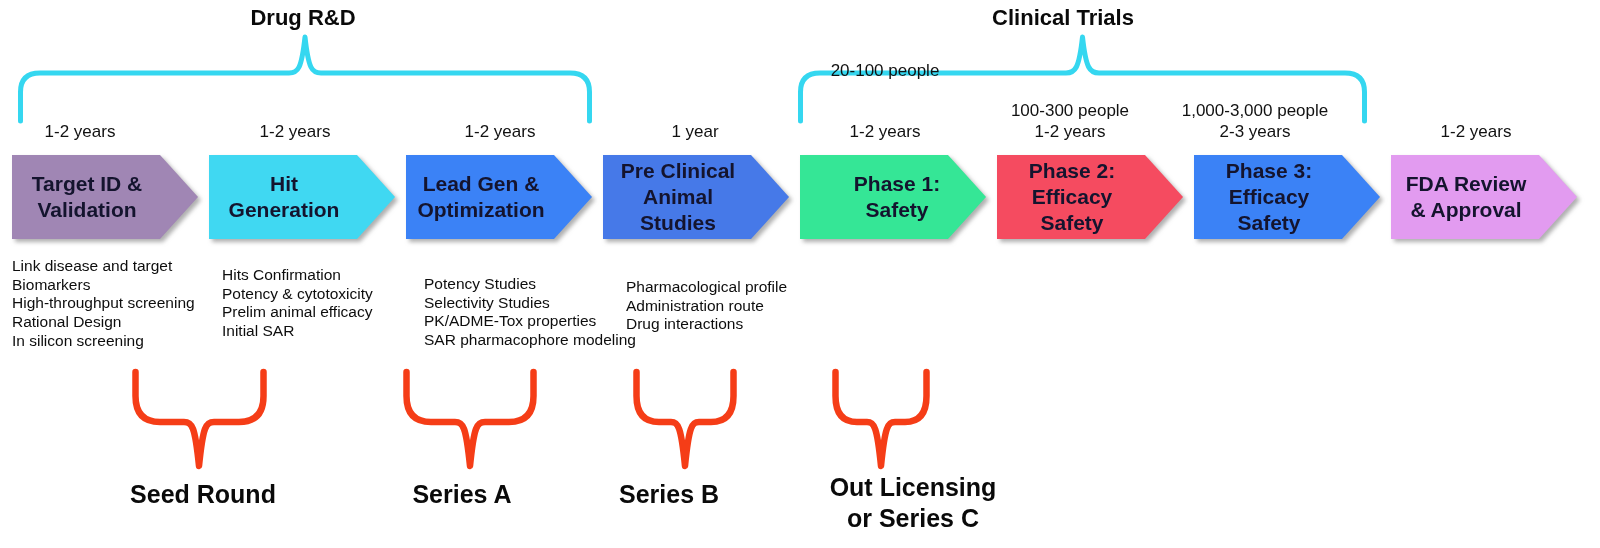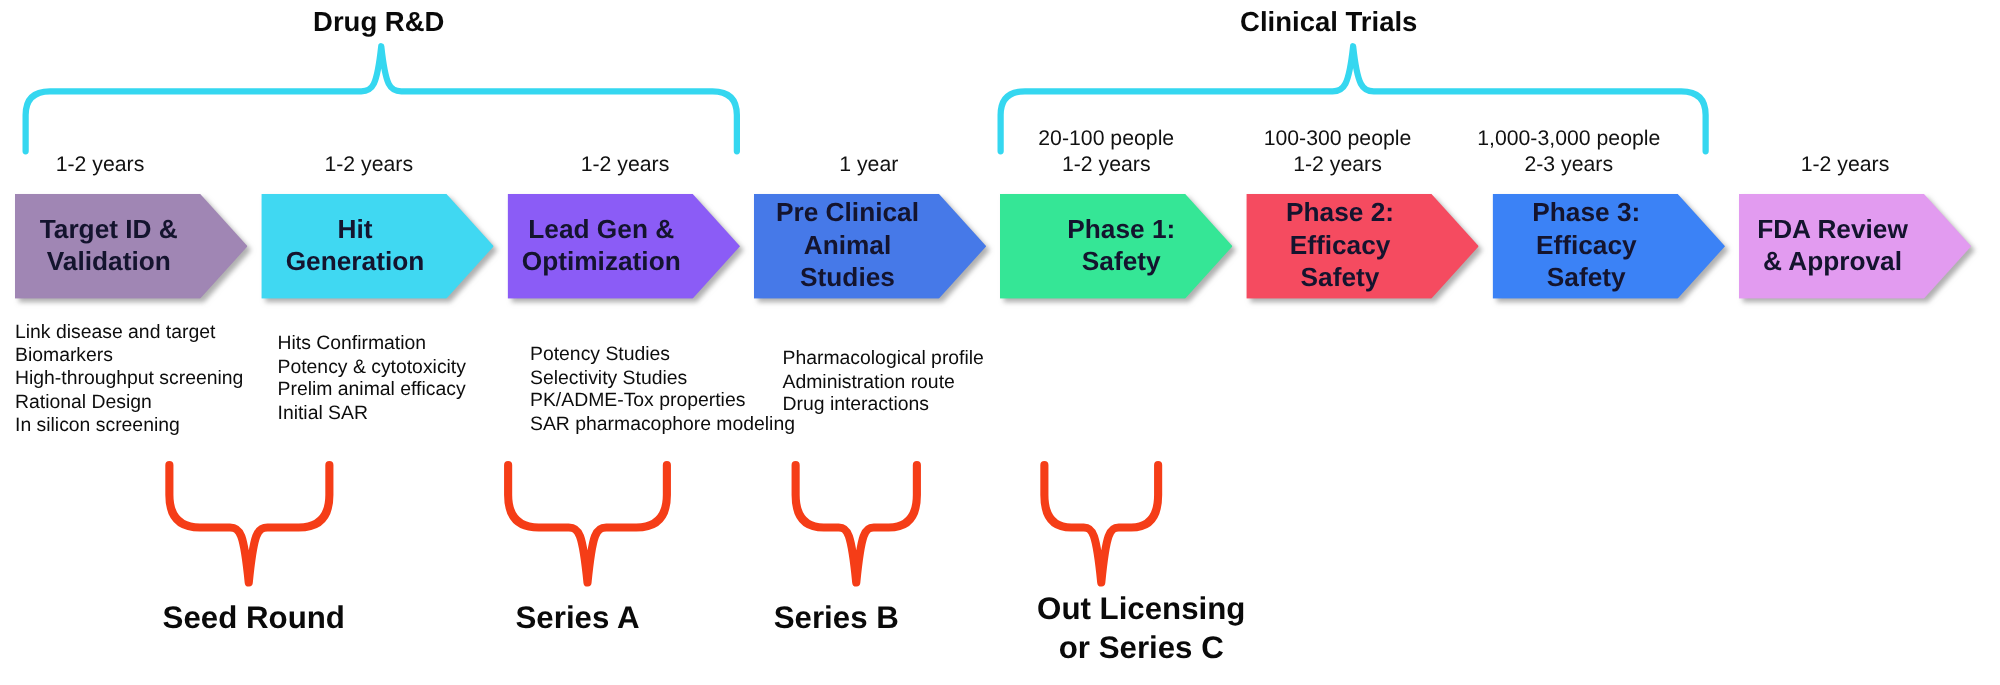--- a/index.html
+++ b/index.html
@@ -57,21 +57,21 @@
     <div>1-2 years</div>
   </div>
   <div class="stage-meta" style="left:390px;">
     <div></div>
     <div>1-2 years</div>
   </div>
   <div class="stage-meta" style="left:585px;">
     <div></div>
     <div>1 year</div>
   </div>
-  <div class="stage-meta" style="left:775px;">
+  <div class="stage-meta" style="left:775px;gap:40px;">
     <div>20-100 people</div>
     <div>1-2 years</div>
   </div>
   <div class="stage-meta" style="left:960px;">
     <div>100-300 people</div>
     <div>1-2 years</div>
   </div>
   <div class="stage-meta" style="left:1145px;">
     <div>1,000-3,000 people</div>
     <div>2-3 years</div>
@@ -83,21 +83,21 @@
 
   <div class="arrow-wrap" style="left:12px;">
     <div class="arrow" style="background-color: rgb(160, 134, 180);">Target ID &amp;
 Validation</div>
   </div>
   <div class="arrow-wrap" style="left:209px;">
     <div class="arrow" style="background-color: rgb(64, 216, 242);">Hit
 Generation</div>
   </div>
   <div class="arrow-wrap" style="left:406px;">
-    <div class="arrow" style="background-color: #8b5cf6;">Lead Gen &amp;
+    <div class="arrow" style="background-color: #3b82f6;">Lead Gen &amp;
 Optimization</div>
   </div>
   <div class="arrow-wrap" style="left:603px;">
     <div class="arrow" style="background-color: rgb(70, 121, 232);">Pre Clinical
 Animal
 Studies</div>
   </div>
   <div class="arrow-wrap" style="left:800px;">
     <div class="arrow" style="background-color: rgb(53, 230, 150); padding-left: 44px;">Phase 1:
 Safety</div>

